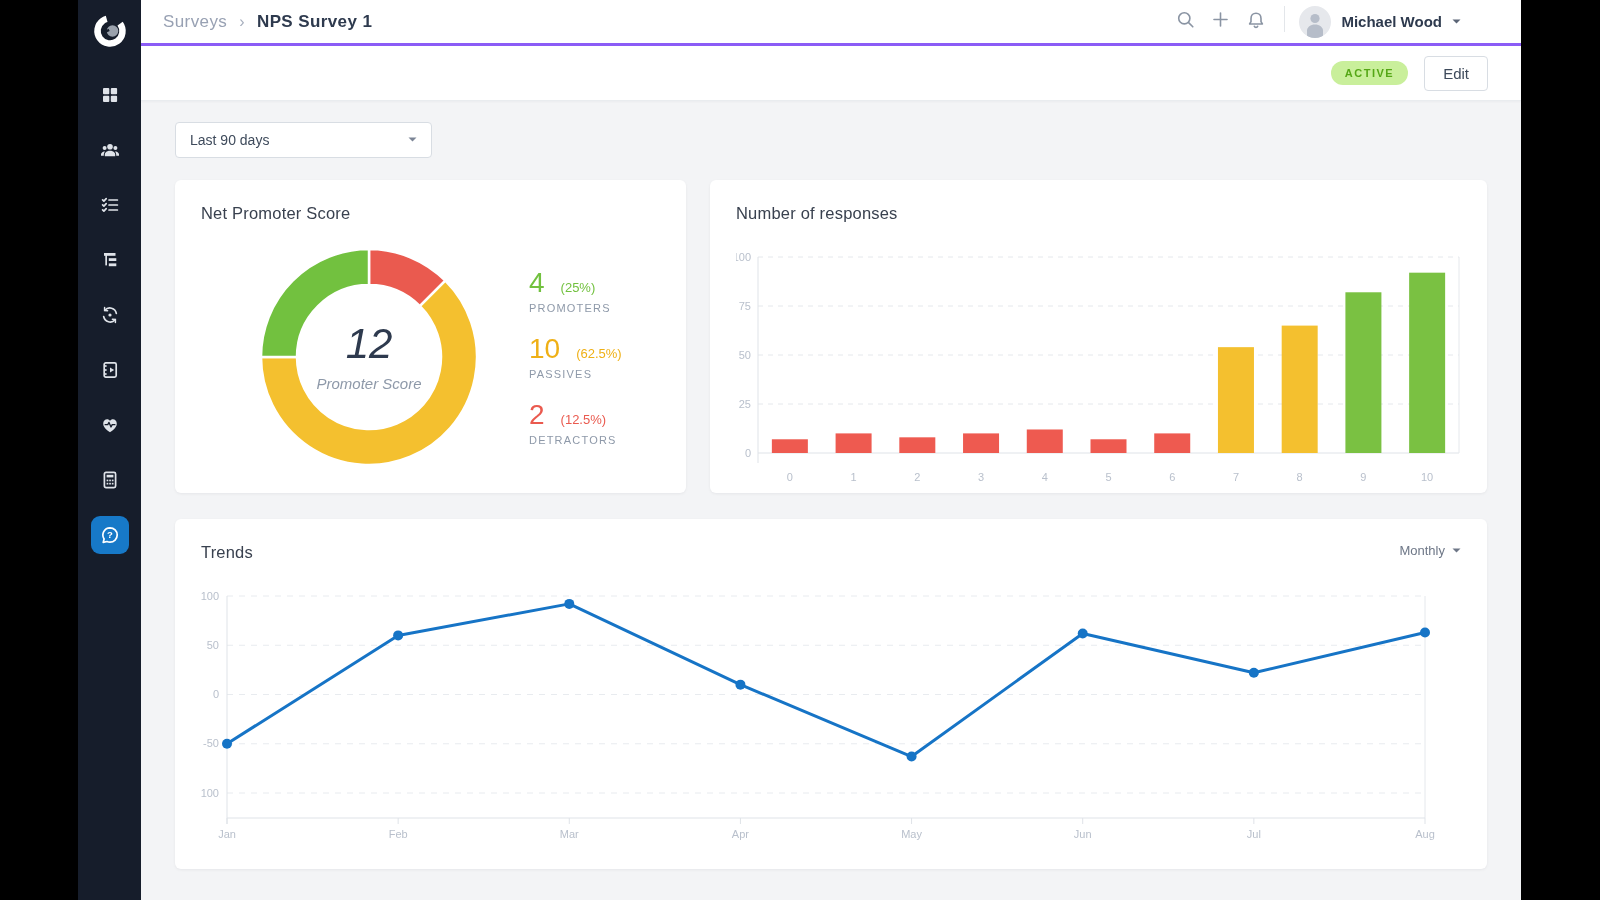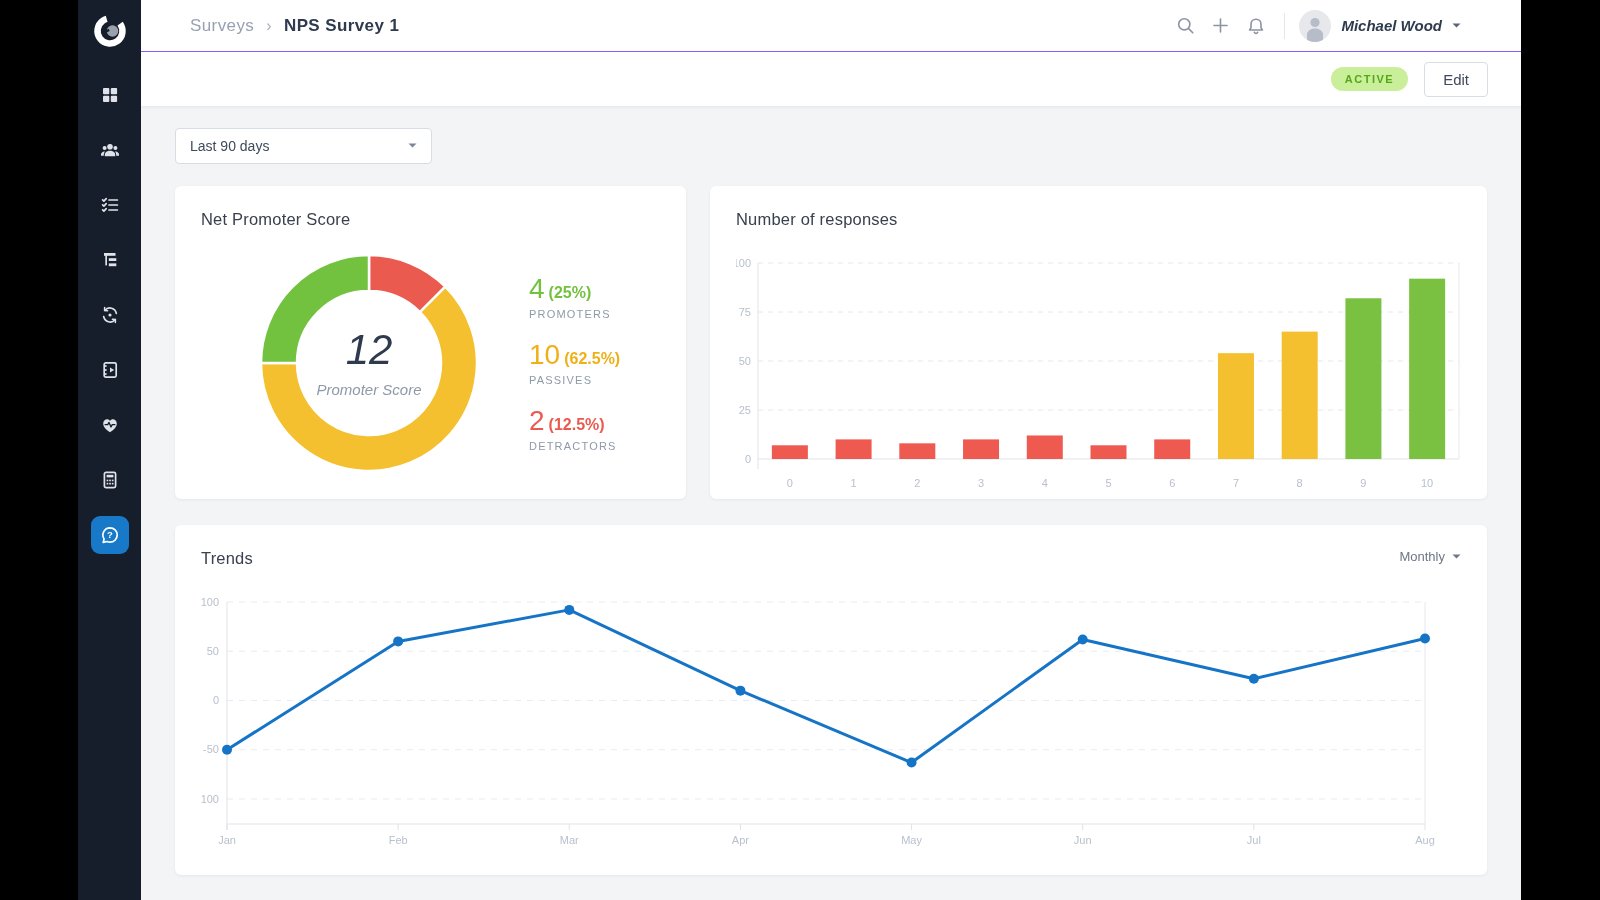--- a/index.html
+++ b/index.html
@@ -11,26 +11,26 @@
   .sidebar { width:63px; background:#161D2B; display:flex; flex-direction:column; align-items:center; flex-shrink:0; }
   .logo { margin-top:12px; width:38px; height:38px; display:flex; align-items:center; justify-content:center; cursor:pointer; }
   .nav { margin-top:26px; display:flex; flex-direction:column; gap:17px; }
   .nav-item { width:38px; height:38px; border-radius:9px; display:flex; align-items:center; justify-content:center; cursor:pointer; }
   .nav-item.active { background:#1779C8; }
   .nav-item svg { display:block; }
 
   
   .content { flex:1; display:flex; flex-direction:column; min-width:0; }
 
-  .topbar { height:52px; background:#fff; border-bottom:1px solid #8b5cf6; display:flex; align-items:center; justify-content:space-between; padding:0 60px 0 49px; flex-shrink:0; }
+  .topbar { height:46px; background:#fff; border-bottom:3px solid #8b5cf6; display:flex; align-items:center; justify-content:space-between; padding:0 60px 0 22px; flex-shrink:0; }
   .breadcrumb { display:flex; align-items:center; gap:12px; font-size:17px; letter-spacing:.4px; }
   .crumb-parent { color:#98A1B3; cursor:pointer; }
   .crumb-sep { color:#A7AFBE; font-size:16px; }
   .crumb-current { color:#2E3A4E; font-weight:700; }
-  .topbar-right { display:flex; align-items:center; gap:8px;font-style:italic; }
+  .topbar-right { display:flex; align-items:flex-start; gap:8px; }
   .icon-btn { background:none; border:none; cursor:pointer; display:flex; align-items:center; justify-content:center; padding:4px; }
   .v-divider { width:1px; height:26px; background:#E3E6EA; margin:0 6px; }
   .user-menu { display:flex; align-items:center; gap:10px; cursor:pointer; }
   .avatar { width:32px; height:32px; border-radius:50%; background:#E6E8EC; overflow:hidden; display:flex; align-items:flex-end; justify-content:center; }
   .user-name { font-size:15px; font-weight:700; color:#2E3A4E; }
 
   .toolbar { height:55px; background:#fff; display:flex; align-items:center; justify-content:flex-end; gap:16px; padding:0 33px; border-bottom:1px solid #E9ECEF; box-shadow:0 1px 2px rgba(16,24,40,.04); flex-shrink:0; }
   .badge { background:#C9EF9B; color:#55A716; font-size:11px; font-weight:700; letter-spacing:1.5px; padding:6px 14px; border-radius:12px; }
   .btn-edit { background:#fff; border:1px solid #D8DDE3; border-radius:4px; color:#3E4A5B; font-size:15px; padding:8px 18px; cursor:pointer; font-family:inherit; }
 
@@ -48,21 +48,21 @@
   .card-responses { flex:1; height:313px; }
   .card-trends { margin-top:26px; height:350px; }
 
   .nps-body { display:flex; align-items:center; margin-top:22px; }
   .donut-wrap { position:relative; width:224px; height:224px; margin-left:56px; flex-shrink:0;font-style:italic; }
   .donut-center { position:absolute; inset:0; display:flex; flex-direction:column; align-items:center; justify-content:center; pointer-events:none; }
   .donut-score { font-size:42px; color:#2E3A4E; font-weight:500; line-height:1.05; }
   .donut-caption { font-size:15px; color:#8E99A9; margin-top:9px; }
   .legend { margin-left:48px; display:flex; flex-direction:column; gap:21px; }
   .leg-num { font-size:28px; font-weight:500; line-height:1; }
-  .leg-pct { font-size:16px; font-weight:700; margin-left:4px; }
+  .leg-pct { font-size:13px; font-weight:400; margin-left:16px; }
   .leg-lbl { font-size:11px; color:#8E99A9; letter-spacing:1.2px; margin-top:5px; }
 
   #barchart { margin-top:14px; }
   .trends-head { display:flex; align-items:flex-start; justify-content:space-between; }
   .period { display:flex; align-items:center; gap:7px; font-size:13px; color:#6E7787; cursor:pointer; }
   #linechart { margin-top:14px; }
 </style>
 </head>
 <body>
 

